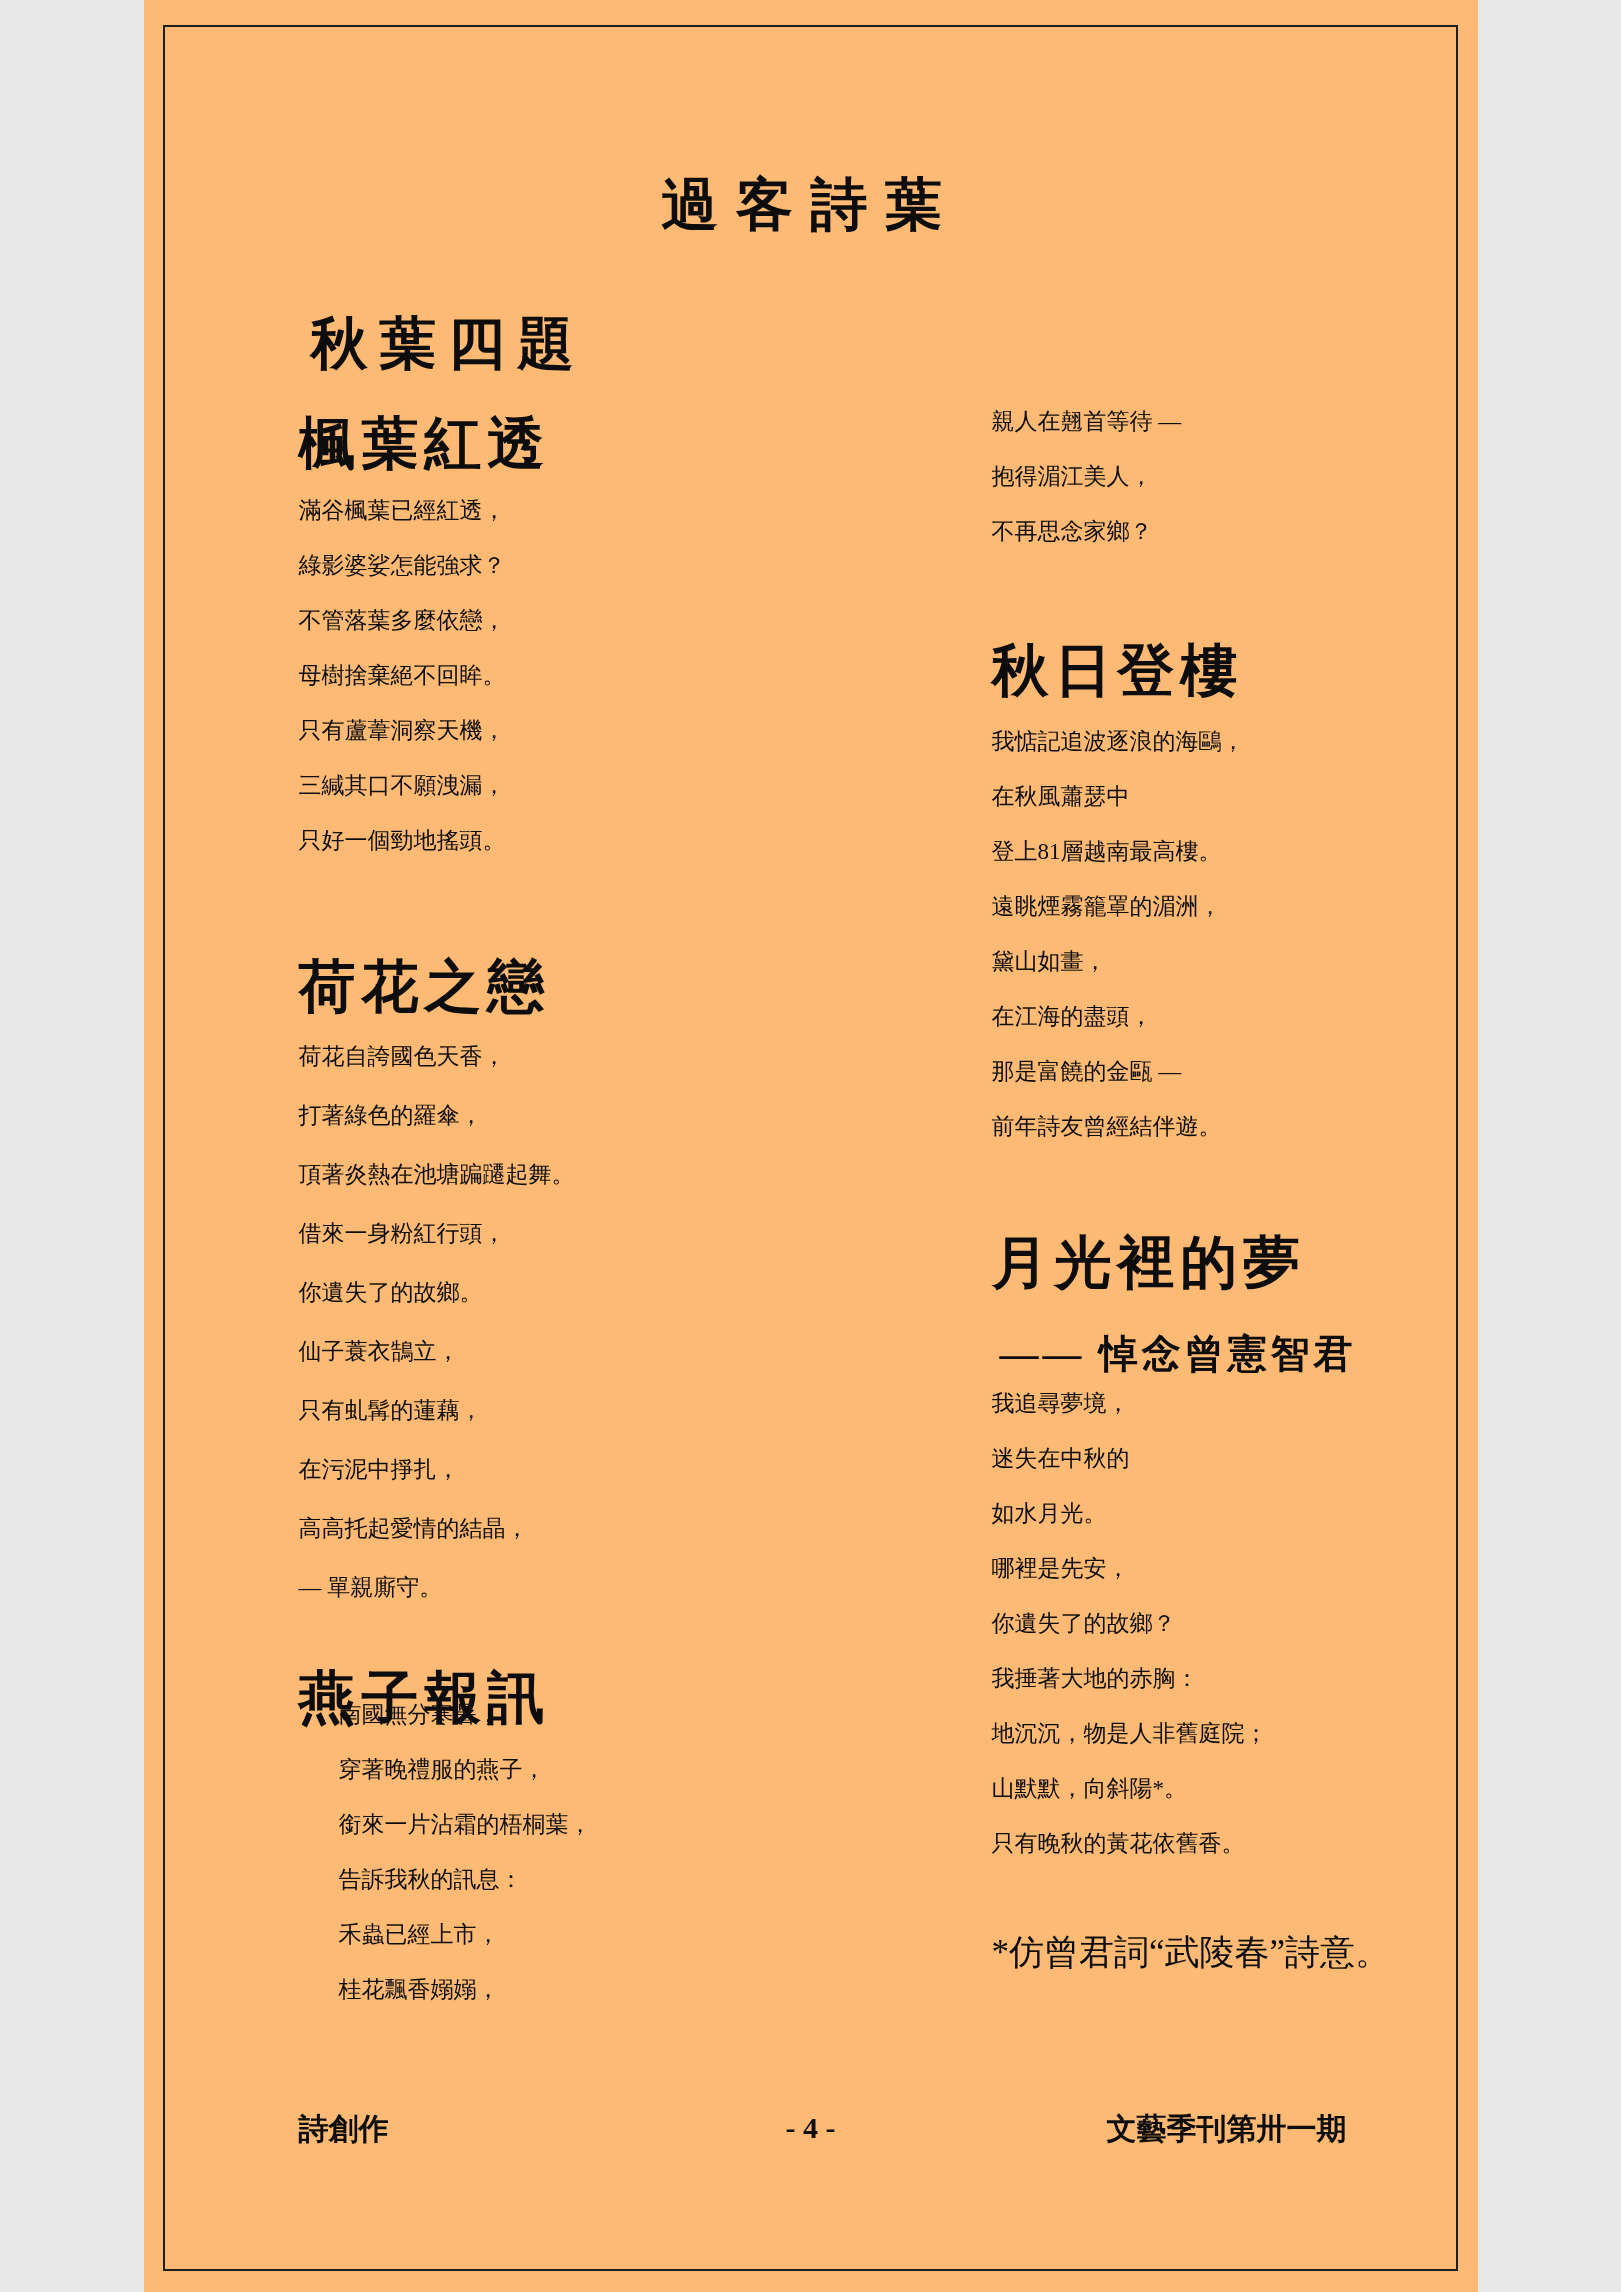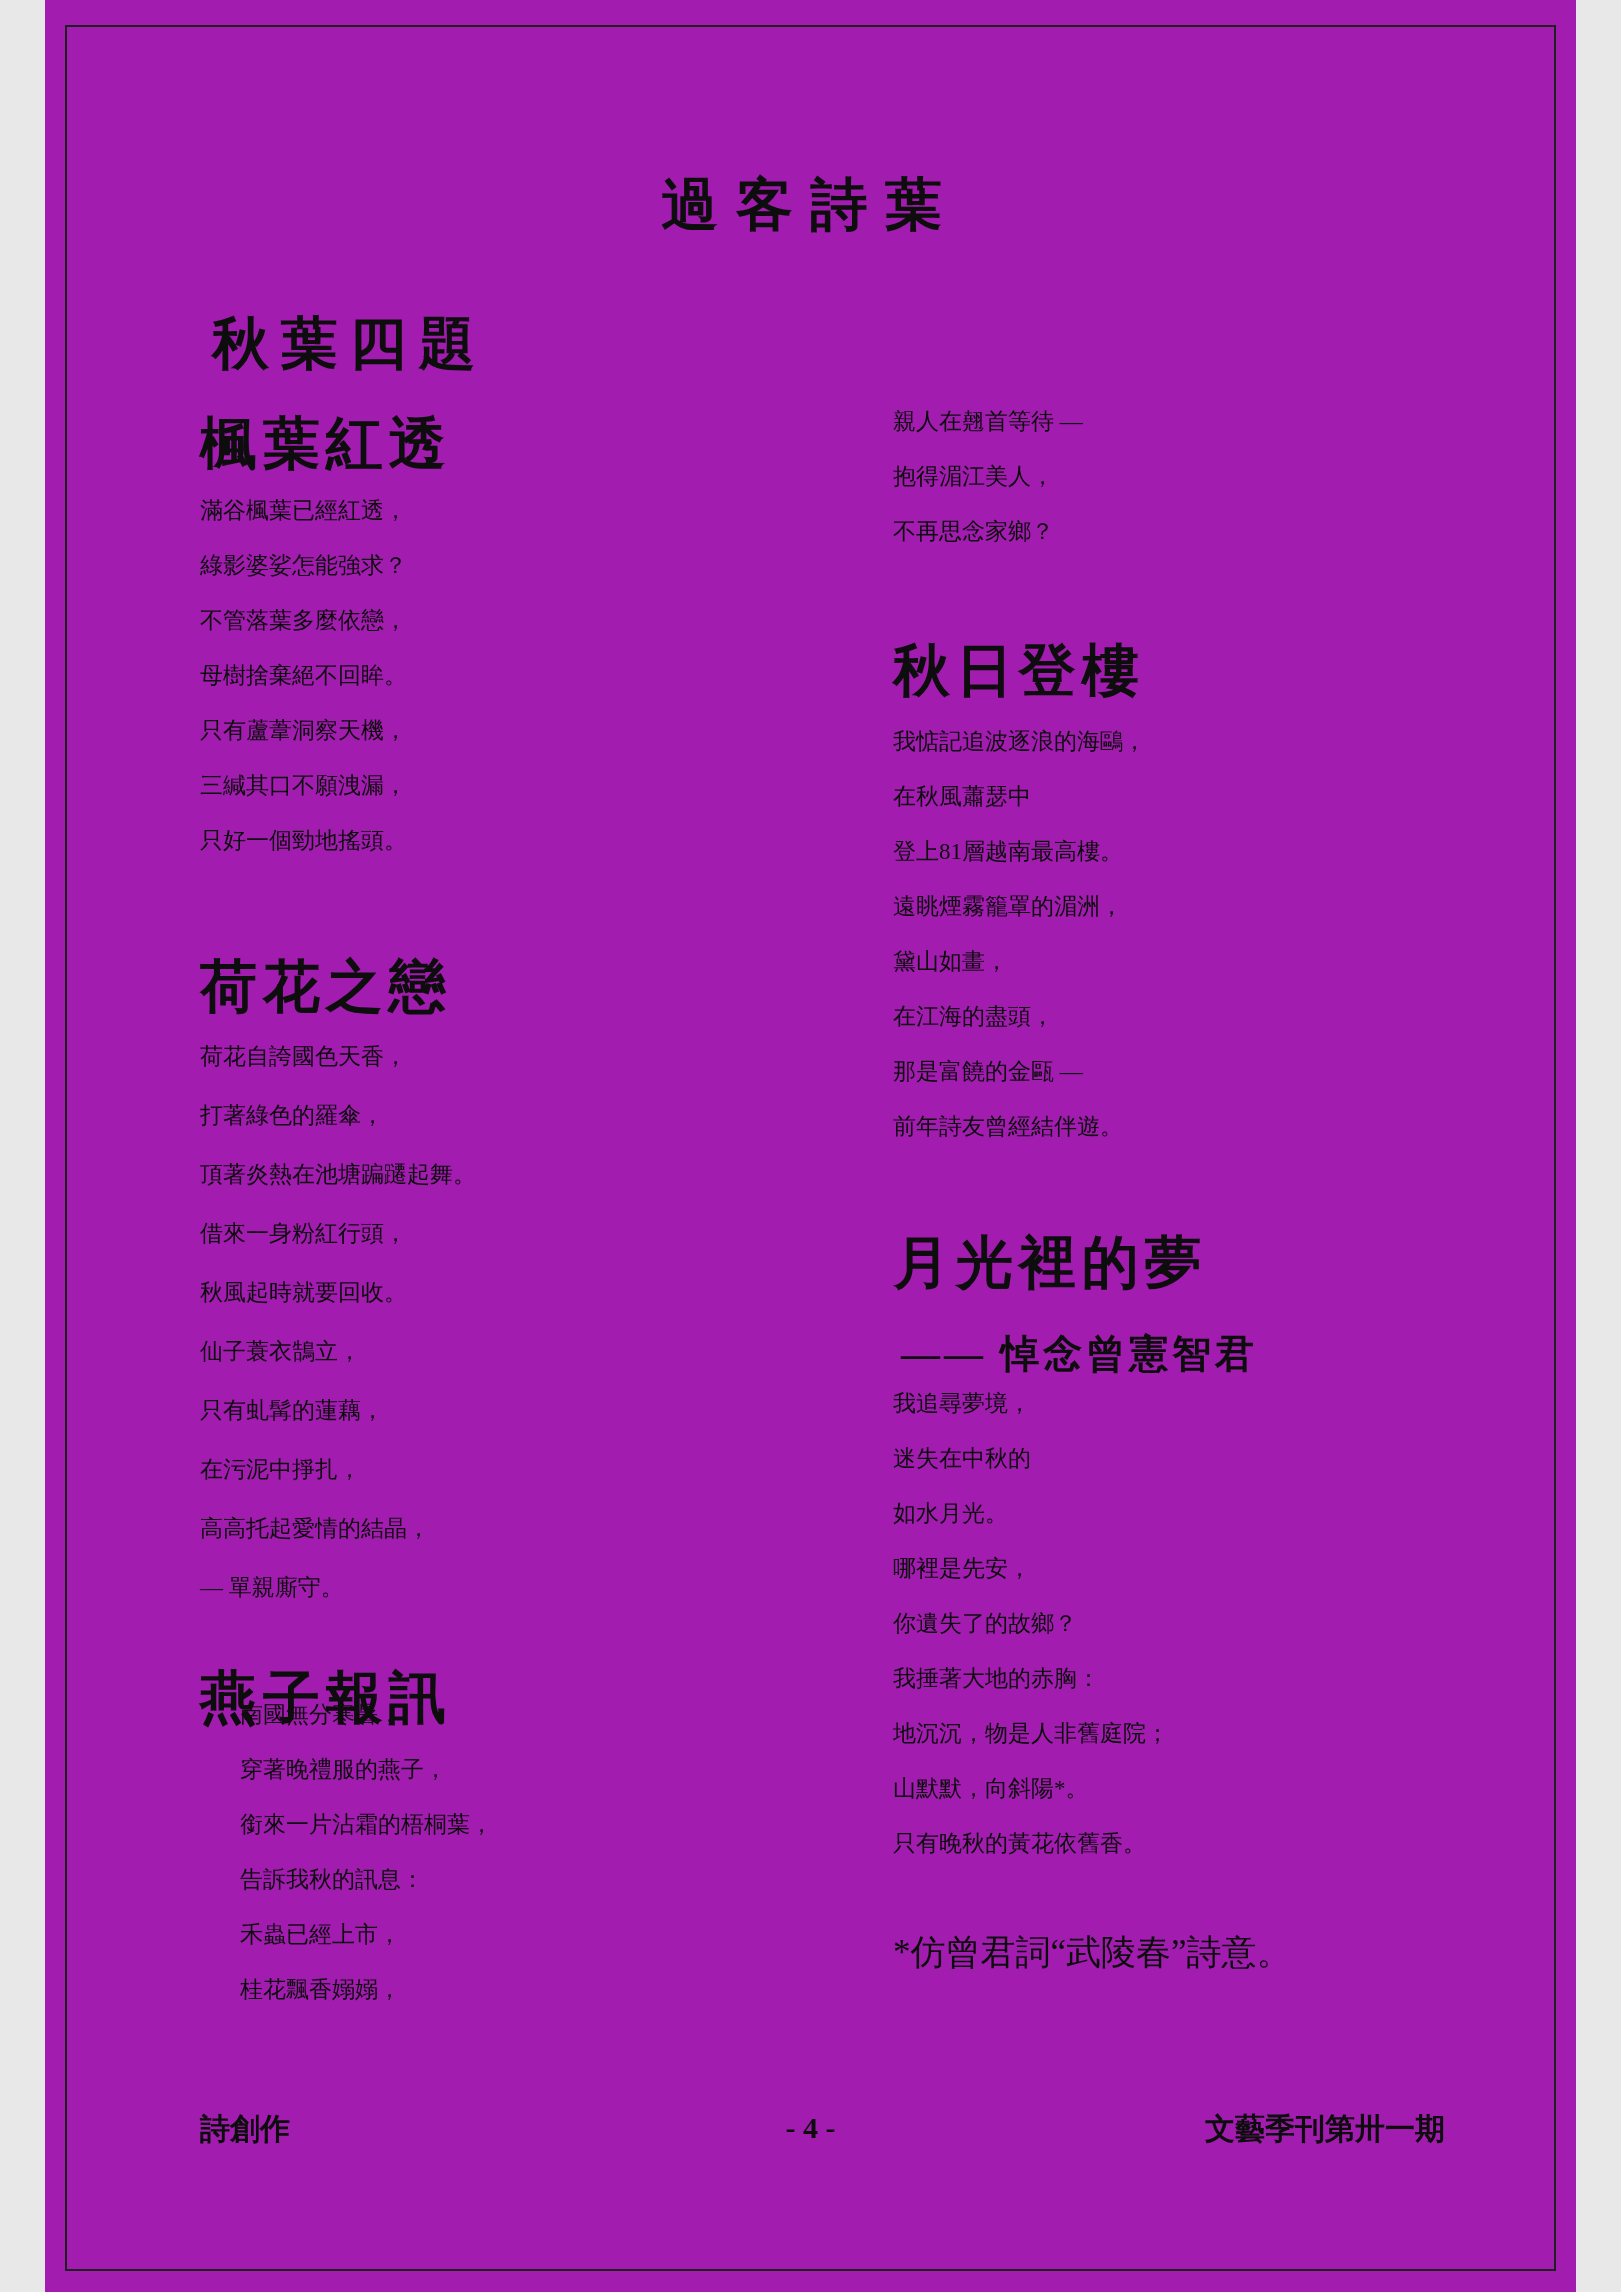--- a/index.html
+++ b/index.html
@@ -1,21 +1,21 @@
 <!DOCTYPE html>
 <html><head>
 <meta charset="utf-8">
 <style>
   html, body { margin: 0; padding: 0; background: #e8e8e8; }
   .page {
     position: relative;
-    width: 1531px;
+    width: 1334px;
     height: 2293px;
     margin: 0 auto;
-    background: #a21caf;
+    background: #fdba74;
     font-family: "Liberation Serif", "DejaVu Serif", serif;
     color: #0d0d0d;
     overflow: hidden;
   }
   .frame {
     position: absolute;
     left: 19.6px; top: 24.5px; right: 19.6px; bottom: 21.6px;
     border: 2px solid #1f1f1f;
   }
   .page-title {
@@ -120,21 +120,21 @@
       <p class="line">三緘其口不願洩漏，</p>
       <p class="line">只好一個勁地搖頭。</p>
     </div>
 
     <h3 class="poem-heading" id="h-p2">荷花之戀</h3>
     <div class="lines loose" id="g-p2">
       <p class="line">荷花自誇國色天香，</p>
       <p class="line">打著綠色的羅傘，</p>
       <p class="line">頂著炎熱在池塘蹁躚起舞。</p>
       <p class="line">借來一身粉紅行頭，</p>
-      <p class="line">秋風起時就要回收。</p>
+      <p class="line">你遺失了的故鄉。</p>
       <p class="line">仙子蓑衣鵠立，</p>
       <p class="line">只有虬髯的蓮藕，</p>
       <p class="line">在污泥中掙扎，</p>
       <p class="line">高高托起愛情的結晶，</p>
       <p class="line">— 單親廝守。</p>
     </div>
 
     <h3 class="poem-heading" id="h-p3">燕子報訊</h3>
     <div class="lines" id="g-p3">
       <p class="line">南國無分寒暑，</p>

